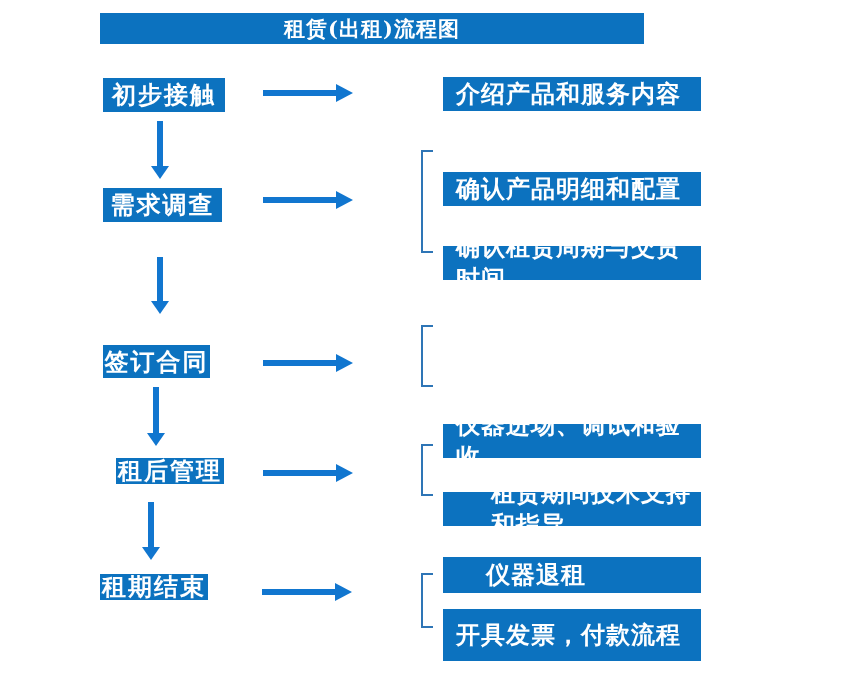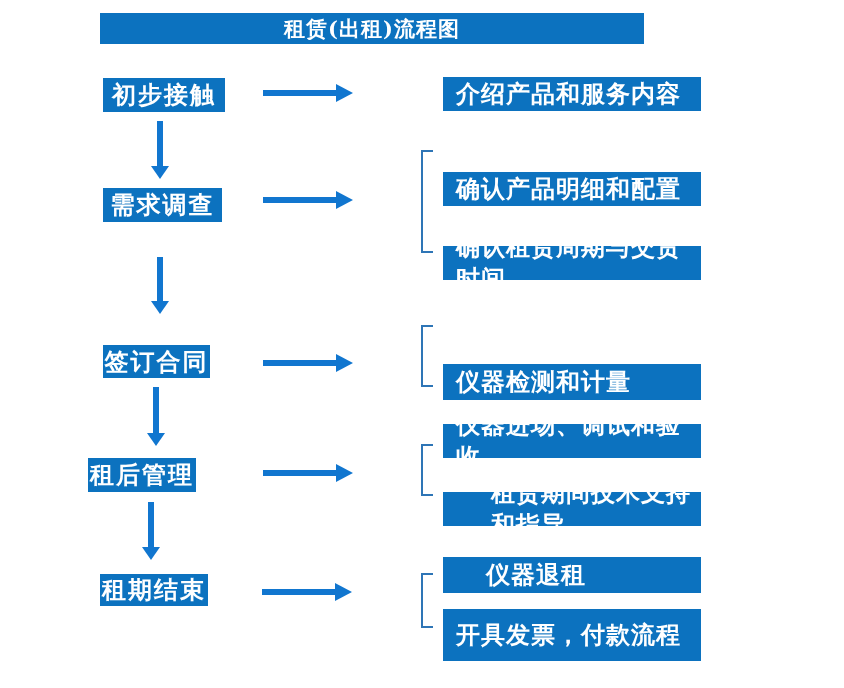--- a/index.html
+++ b/index.html
@@ -57,29 +57,28 @@
 </head>
 <body>
 
 <div class="canvas">
 
   <div class="title-bar">租赁(出租)流程图</div>
 
   <div class="step" style="left:103px;top:78px;width:122px;height:34px;">初步接触</div>
   <div class="step" style="left:103px;top:188px;width:119px;height:34px;">需求调查</div>
   <div class="step" style="left:103px;top:345px;width:107px;height:33px;">签订合同</div>
-  <div class="step" style="left:88px;top:458px;width:108px;height:34px;">租后管理</div>
-  <div class="step" style="left:100px;top:574px;width:108px;height:32px;">租期结束</div>
+  <div class="step" style="left:116px;top:458px;width:108px;height:26px;">租后管理</div>
+  <div class="step" style="left:100px;top:574px;width:108px;height:26px;">租期结束</div>
 
   <div class="detail" style="top:77px;">介绍产品和服务内容</div>
 
   <div class="detail" style="top:136px;margin-top:36px;">确认产品明细和配置</div>
   <div class="detail" style="top:246px;">确认租赁周期与交货时间</div>
 
-  <div class="detail" style="top:364px;height:36px;">仪器检测和计量</div>
 
   <div class="detail" style="top:424px;">仪器进场、调试和验收</div>
   <div class="detail" style="top:492px;padding-left:48px;">租赁期间技术支持和指导</div>
 
   <div class="detail" style="top:557px;height:36px;padding-left:43px;">仪器退租</div>
   <div class="detail" style="top:609px;height:52px;">开具发票，付款流程</div>
 
   <div class="h-arrow" style="left:263px;top:90px;"></div>
   <div class="h-arrow" style="left:263px;top:197px;"></div>
   <div class="h-arrow" style="left:263px;top:360px;"></div>

